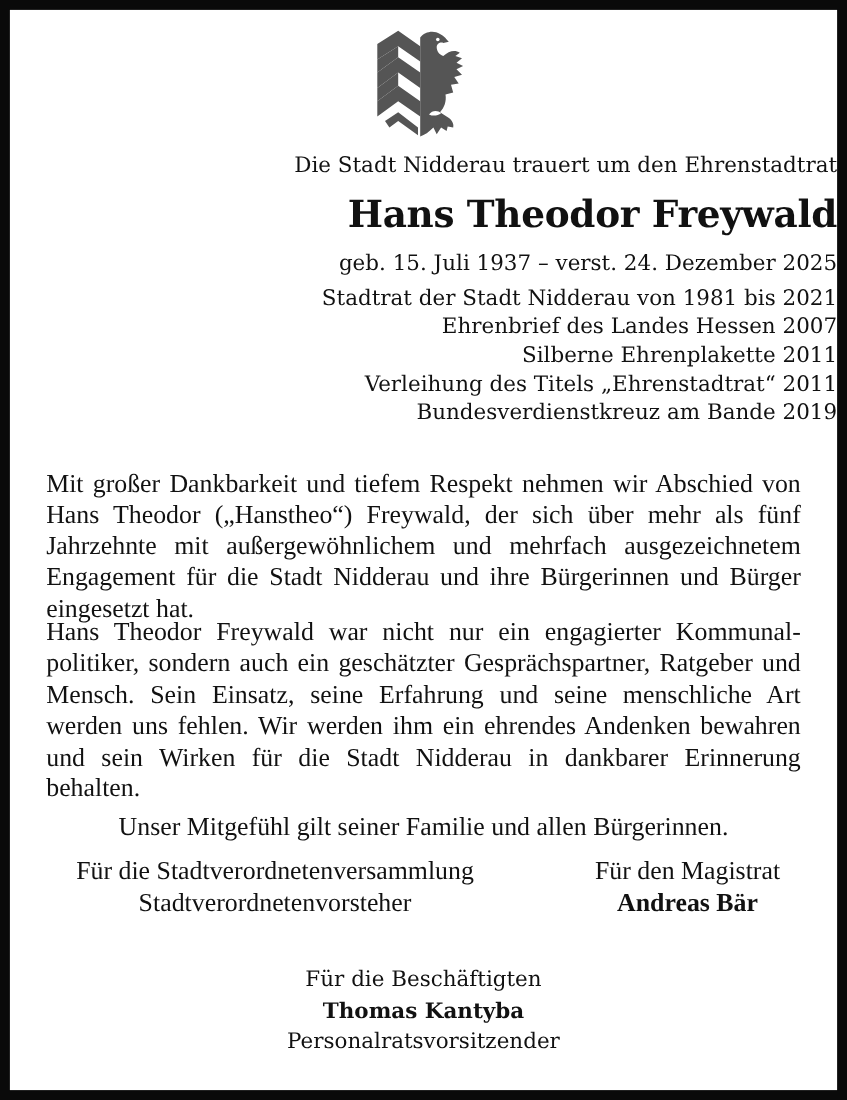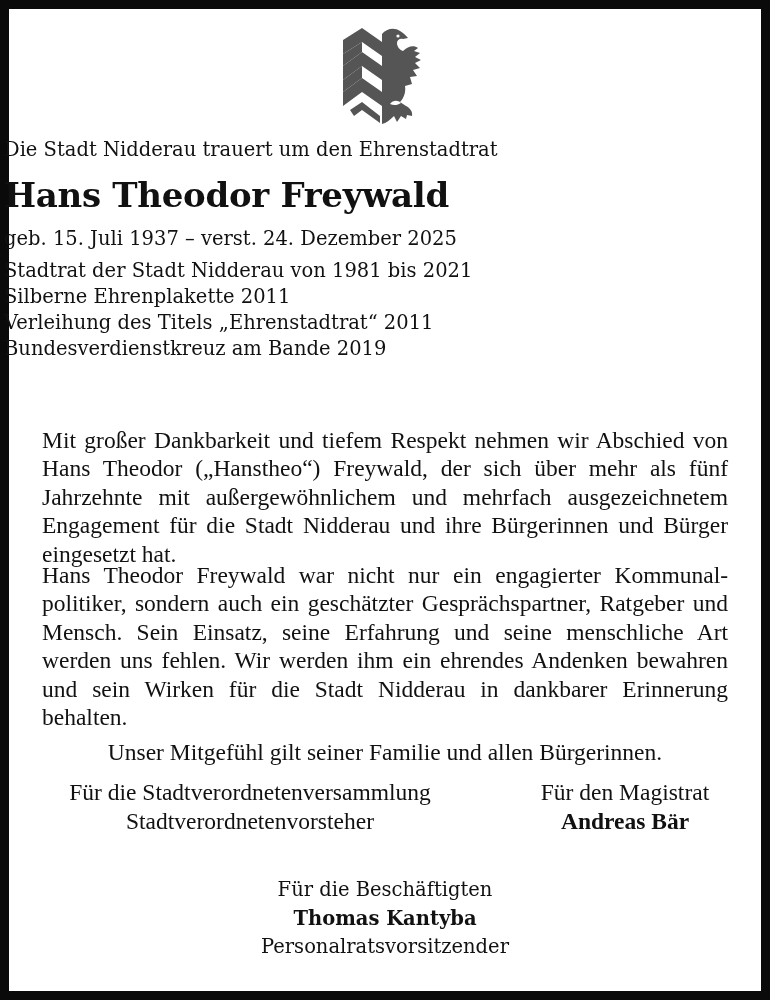--- a/index.html
+++ b/index.html
@@ -6,21 +6,21 @@
   body { width: 770px; height: 1000px; overflow: hidden; }
   .frame {
     position: absolute; left: 0; top: 0;
     width: 770px; height: 1000px;
     box-sizing: border-box;
     border: 9px solid #0a0a0a;
     background: #fff;
   }
   .serif { font-family: "DejaVu Serif", "Liberation Serif", serif; color: #111; }
   .crest { position: absolute; left: 340px; top: 26px; width: 86px; height: 100px; }
-  .center { position: absolute; left: 4px; right: 9px; text-align: left; }
+  .center { position: absolute; left: 15px; right: 9px; text-align: right; }
   .intro { top: 137px; font-size: 19.5px; line-height: 26px; }
   .name  { top: 168px; font-size: 34px; line-height: 54px; font-weight: bold; letter-spacing: -0.3px; }
   .dates { top: 225px; font-size: 19.5px; line-height: 28px; }
   .honors { top: 258px; font-size: 19.5px; line-height: 26px; }
   .honors div { height: 26px; }
   .para {
     position: absolute; left: 42px; width: 686px;
     font-family: "Liberation Serif", "DejaVu Serif", serif;
     font-size: 23.5px; line-height: 28.4px; text-align: justify;
     color: #111; hyphens: manual;
@@ -63,20 +63,21 @@
   <circle cx="58" cy="10" r="1.6" fill="#fff"></circle>
   <path fill="#fff" d="M50,78 C53,74 58,74 61,77 C58,79 54,80 50,78 Z"></path>
 </svg>
 
 <div class="center serif intro">Die Stadt Nidderau trauert um den Ehrenstadtrat</div>
 <div class="center serif name">Hans Theodor Freywald</div>
 <div class="center serif dates">geb. 15. Juli 1937 – verst. 24. Dezember 2025</div>
 
 <div class="center serif honors">
   <div>Stadtrat der Stadt Nidderau von 1981 bis 2021</div>
+  <div>Ehrenbrief des Landes Hessen 2007</div>
   <div>Silberne Ehrenplakette 2011</div>
   <div>Verleihung des Titels „Ehrenstadtrat“ 2011</div>
   <div>Bundesverdienstkreuz am Bande 2019</div>
 </div>
 
 <div class="para p1">Mit großer Dankbarkeit und tiefem Respekt nehmen wir Abschied von Hans Theodor („Hanstheo“) Freywald, der sich über mehr als fünf Jahrzehnte mit außergewöhnlichem und mehrfach ausgezeichnetem Engagement für die Stadt Nidderau und ihre Bürgerinnen und Bürger eingesetzt hat.</div>
 <div class="para p2">Hans Theodor Freywald war nicht nur ein engagierter Kommunal­politiker, sondern auch ein geschätzter Gesprächspartner, Ratgeber und Mensch. Sein Einsatz, seine Erfahrung und seine menschliche Art werden uns fehlen. Wir werden ihm ein ehrendes Andenken bewahren und sein Wirken für die Stadt Nidderau in dankbarer Erinnerung behalten.</div>
 
 <div class="condolence">Unser Mitgefühl gilt seiner Familie und allen Bürgerinnen.</div>
 

